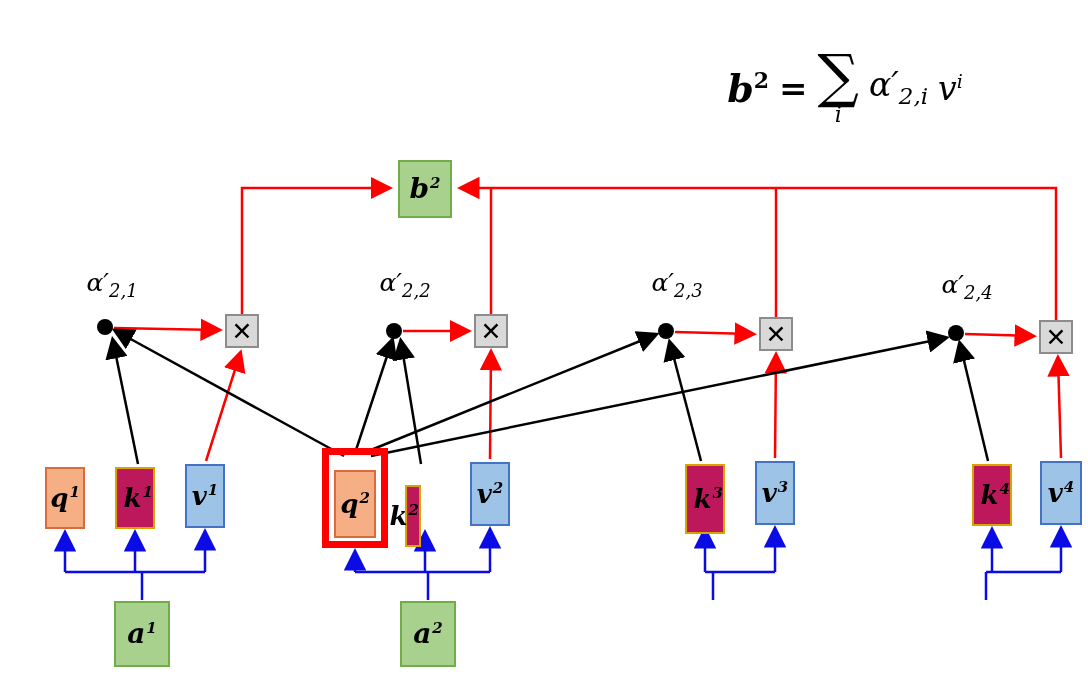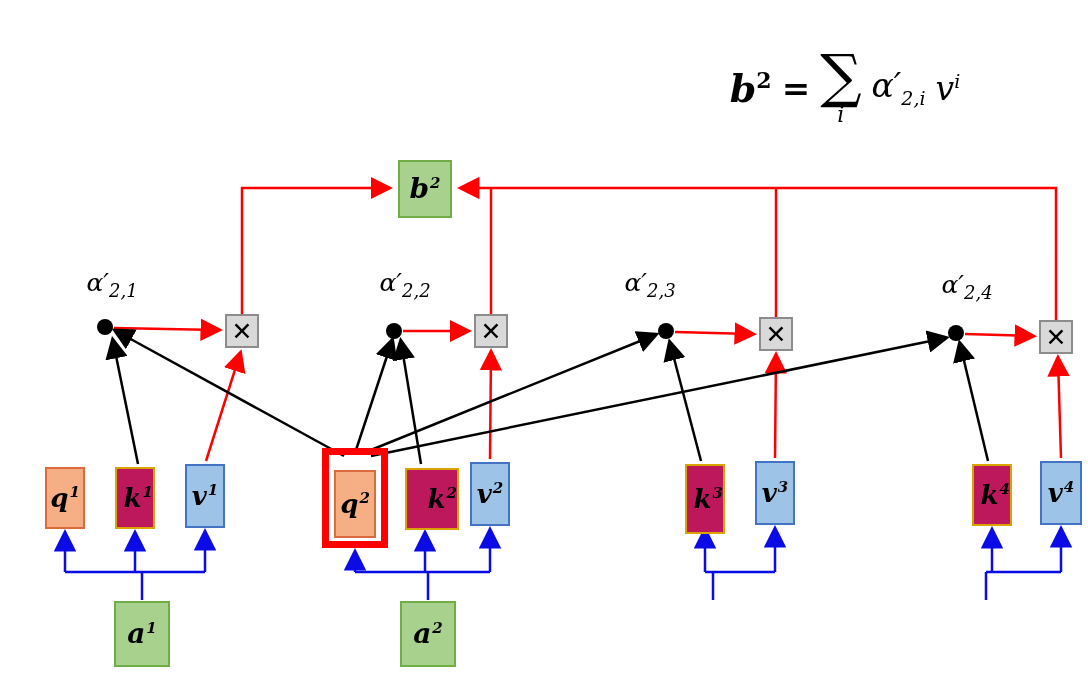--- a/index.html
+++ b/index.html
@@ -68,21 +68,21 @@
     justify-content: center;
     gap: 10px;
   }
   .f-lhs { font-size: 38px; font-weight: 700; font-style: italic; }
   .f-lhs sup { font-size: 22px; font-style: normal; font-weight: 700; }
   .f-eq { font-size: 34px; font-weight: 700; }
   .f-sum { display: flex; flex-direction: column; align-items: center; line-height: 1; }
   .f-sigma { font-size: 58px; line-height: 0.9; }
   .f-sumidx { font-size: 22px; font-style: italic; margin-top: 2px; }
   .f-alpha { font-size: 33px; font-style: italic; line-height: 1; }
-  .f-alpha sub { font-size: 19px; }
+  .f-alpha sub { font-size: 23px; }
   .f-v { font-size: 33px; font-style: italic; font-weight: 400; line-height: 1; }
   .f-v sup { font-size: 19px; }
 </style>
 </head>
 <body>
 
 <div class="canvas">
 
   <svg class="wires" width="1088" height="691" viewBox="0 0 1088 691">
     <defs>
@@ -151,21 +151,21 @@
     <span class="f-alpha"><span>α′</span><sub>2,i</sub></span>
     <span class="f-v"><span>v</span><sup>i</sup></span>
   </div>
 
   <div class="box g" style="left:398px;top:160px;width:54px;height:58px">
     <span class="m big"><span>b</span><sup>2</sup></span>
   </div>
 
   <div class="alpha" style="left:70px;top:270px;width:84px"><span>α′</span><sub>2,1</sub></div>
   <div class="alpha" style="left:363px;top:270px;width:84px"><span>α′</span><sub>2,2</sub></div>
-  <div class="alpha" style="left:608px;top:270px;width:84px"><span>α′</span><sub>2,3</sub></div>
+  <div class="alpha" style="left:635px;top:270px;width:84px"><span>α′</span><sub>2,3</sub></div>
   <div class="alpha" style="left:925px;top:272px;width:84px"><span>α′</span><sub>2,4</sub></div>
 
   <div class="dot" style="left:97px;top:319px"></div>
   <div class="dot" style="left:386px;top:323px"></div>
   <div class="dot" style="left:658px;top:323px"></div>
   <div class="dot" style="left:948px;top:325px"></div>
 
   <div class="box x" style="left:225px;top:314px;width:34px;height:34px">
       <span>✕</span>
     </div>
@@ -186,21 +186,21 @@
     <span class="m"><span>k</span><sup>1</sup></span>
   </div>
   <div class="box v" style="left:185px;top:464px;width:40px;height:64px">
     <span class="m"><span>v</span><sup>1</sup></span>
   </div>
 
   <div class="hl" style="left:322px;top:448px;width:66px;height:100px"></div>
   <div class="box q" style="left:334px;top:470px;width:42px;height:68px">
     <span class="m"><span>q</span><sup>2</sup></span>
   </div>
-  <div class="box k" style="left:405px;top:468px;width:54px;height:62px">
+  <div class="box k" style="left:405px;top:485px;width:16px;height:62px">
     <span class="m"><span>k</span><sup>2</sup></span>
   </div>
   <div class="box v" style="left:470px;top:462px;width:40px;height:64px">
     <span class="m"><span>v</span><sup>2</sup></span>
   </div>
 
   <div class="box k" style="left:685px;top:464px;width:40px;height:70px">
     <span class="m"><span>k</span><sup>3</sup></span>
   </div>
   <div class="box v" style="left:755px;top:461px;width:40px;height:64px">

